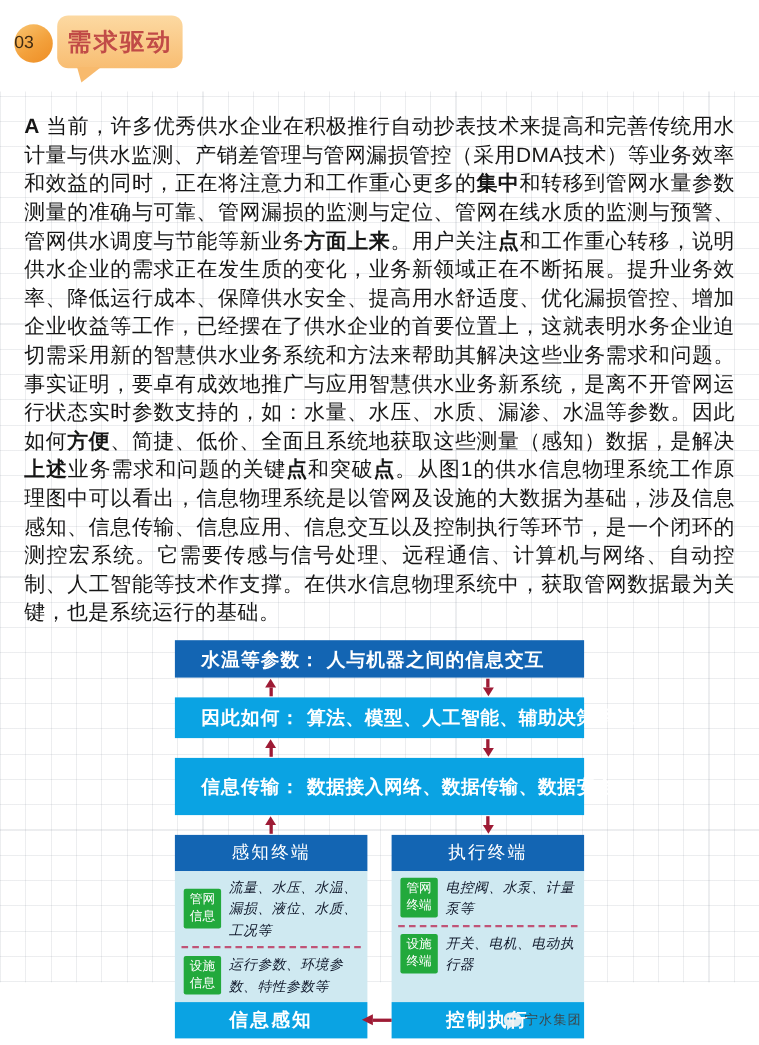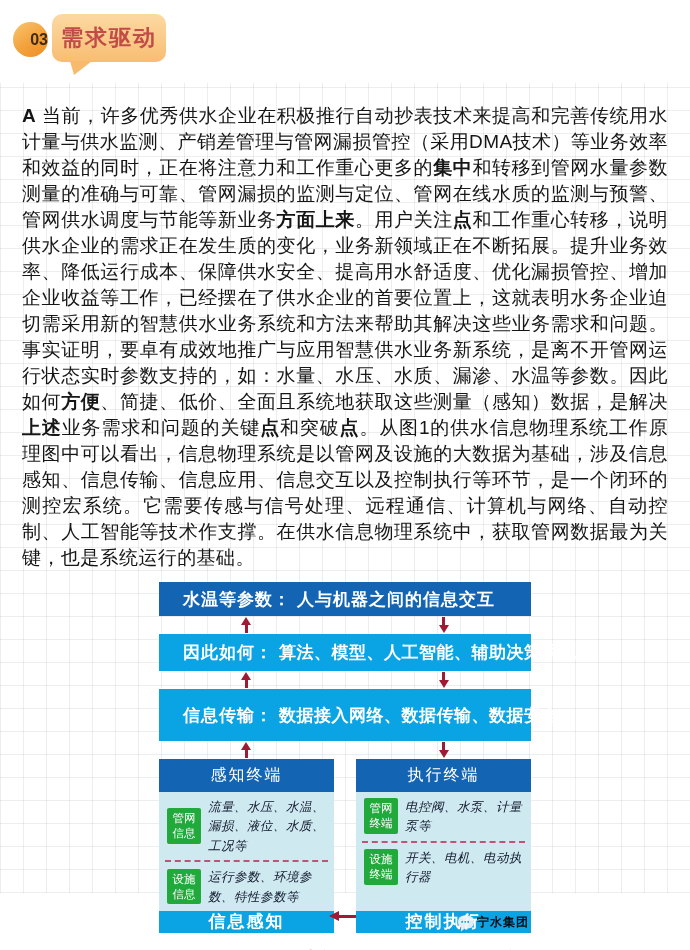--- a/index.html
+++ b/index.html
@@ -12,22 +12,22 @@
   }
   *{box-sizing:border-box;margin:0;padding:0;}
   html,body{width:690px;height:950px;background:#fff;overflow:hidden;
     font-family:"Liberation Sans","DejaVu Sans",sans-serif;}
   .page{width:690px;height:950px;background:#fff;position:relative;}
 
   
   .header{position:relative;height:83px;background:#fff;}
   .badge03{position:absolute;left:13px;top:22px;width:35px;height:35px;border-radius:50%;
     background:linear-gradient(145deg,#f9c571 0%,#f3a13c 55%,#ee8d24 100%);
-    display:flex;align-items:center;justify-content:flex-end;
-    color:#3f2a12;font-weight:bold;font-size:16px;}
+    display:flex;align-items:center;justify-content:flex-start;
+    color:#3f2a12;font-weight:normal;font-size:16px;}
   .bubble{position:absolute;left:52px;top:14px;height:48px;padding:0 9px;border-radius:10px;
     background:linear-gradient(180deg,#fcd9a2 0%,#f8bd72 100%);
     display:flex;align-items:center;}
   .bubble::after{content:"";position:absolute;left:18px;bottom:-13px;width:0;height:0;
     border-top:14px solid #f8ba6d;border-right:18px solid transparent;border-left:4px solid transparent;}
   .bubble-text{font-size:22px;font-weight:bold;color:#c14b47;letter-spacing:2px;}
 
   
   .grid-section{width:690px;height:810px;padding:20px 22px 0;
     background-color:#fff;
@@ -62,35 +62,35 @@
   .col{width:175px;display:flex;flex-direction:column;}
   .col-header{height:33px;background:var(--dark-blue);color:#fff;font-size:16px;font-weight:normal;
     letter-spacing:2px;display:flex;align-items:center;justify-content:center;}
   .col-body{background:var(--body-blue);padding:0 6px;flex:1;}
   .col-row{display:flex;align-items:center;gap:7px;min-height:43px;padding:5px 2px;}
   .col-row + .col-row{border-top:2px dashed var(--dash);}
   .g-badge{flex-shrink:0;width:34px;background:var(--green);color:#fff;font-size:11.5px;
     line-height:1.3;text-align:center;padding:3px 0;border-radius:2px;font-weight:500;}
   .row-text{flex:1;font-family:"DejaVu Serif",serif;font-style:italic;font-weight:400;
     font-size:12.5px;line-height:1.55;color:#0f172a;letter-spacing:0.5px;}
-  .col-footer{height:22px;background:var(--bright-blue);color:#fff;font-size:17px;font-weight:bold;
+  .col-footer{height:33px;background:var(--bright-blue);color:#fff;font-size:17px;font-weight:bold;
     letter-spacing:2px;display:flex;align-items:center;justify-content:center;position:relative;}
   .h-arrow{position:absolute;left:170px;bottom:11px;width:27px;height:11px;display:flex;align-items:center;}
   .h-arrow .head{width:0;height:0;border-top:5.5px solid transparent;border-bottom:5.5px solid transparent;
     border-right:10px solid var(--red);}
   .h-arrow .hstem{flex:1;height:3px;background:var(--red);}
 
   .watermark{position:absolute;right:2px;top:50%;transform:translateY(-50%);
     display:flex;align-items:center;gap:3px;opacity:0.92;}
   .wm-bubble{width:16px;height:13px;background:#f4f4f4;border-radius:6px;position:relative;
     display:flex;align-items:center;justify-content:center;
     font-size:9px;color:var(--bright-blue);font-style:normal;line-height:1;}
   .wm-bubble::after{content:"";position:absolute;left:3px;bottom:-3px;width:0;height:0;
     border-top:4px solid #f4f4f4;border-right:5px solid transparent;}
-  .wm-text{font-size:12px;font-weight:bold;color:#000000;letter-spacing:1px;}
+  .wm-text{font-size:12px;font-weight:normal;color:#404040;letter-spacing:1px;}
 
   .caption{margin-top:14px;text-align:center;font-size:17px;color:#2e2e2e;
     letter-spacing:1.5px;font-weight:500;}
 </style>
 </head>
 <body>
 
 <div class="page">
 
   <div class="header">

